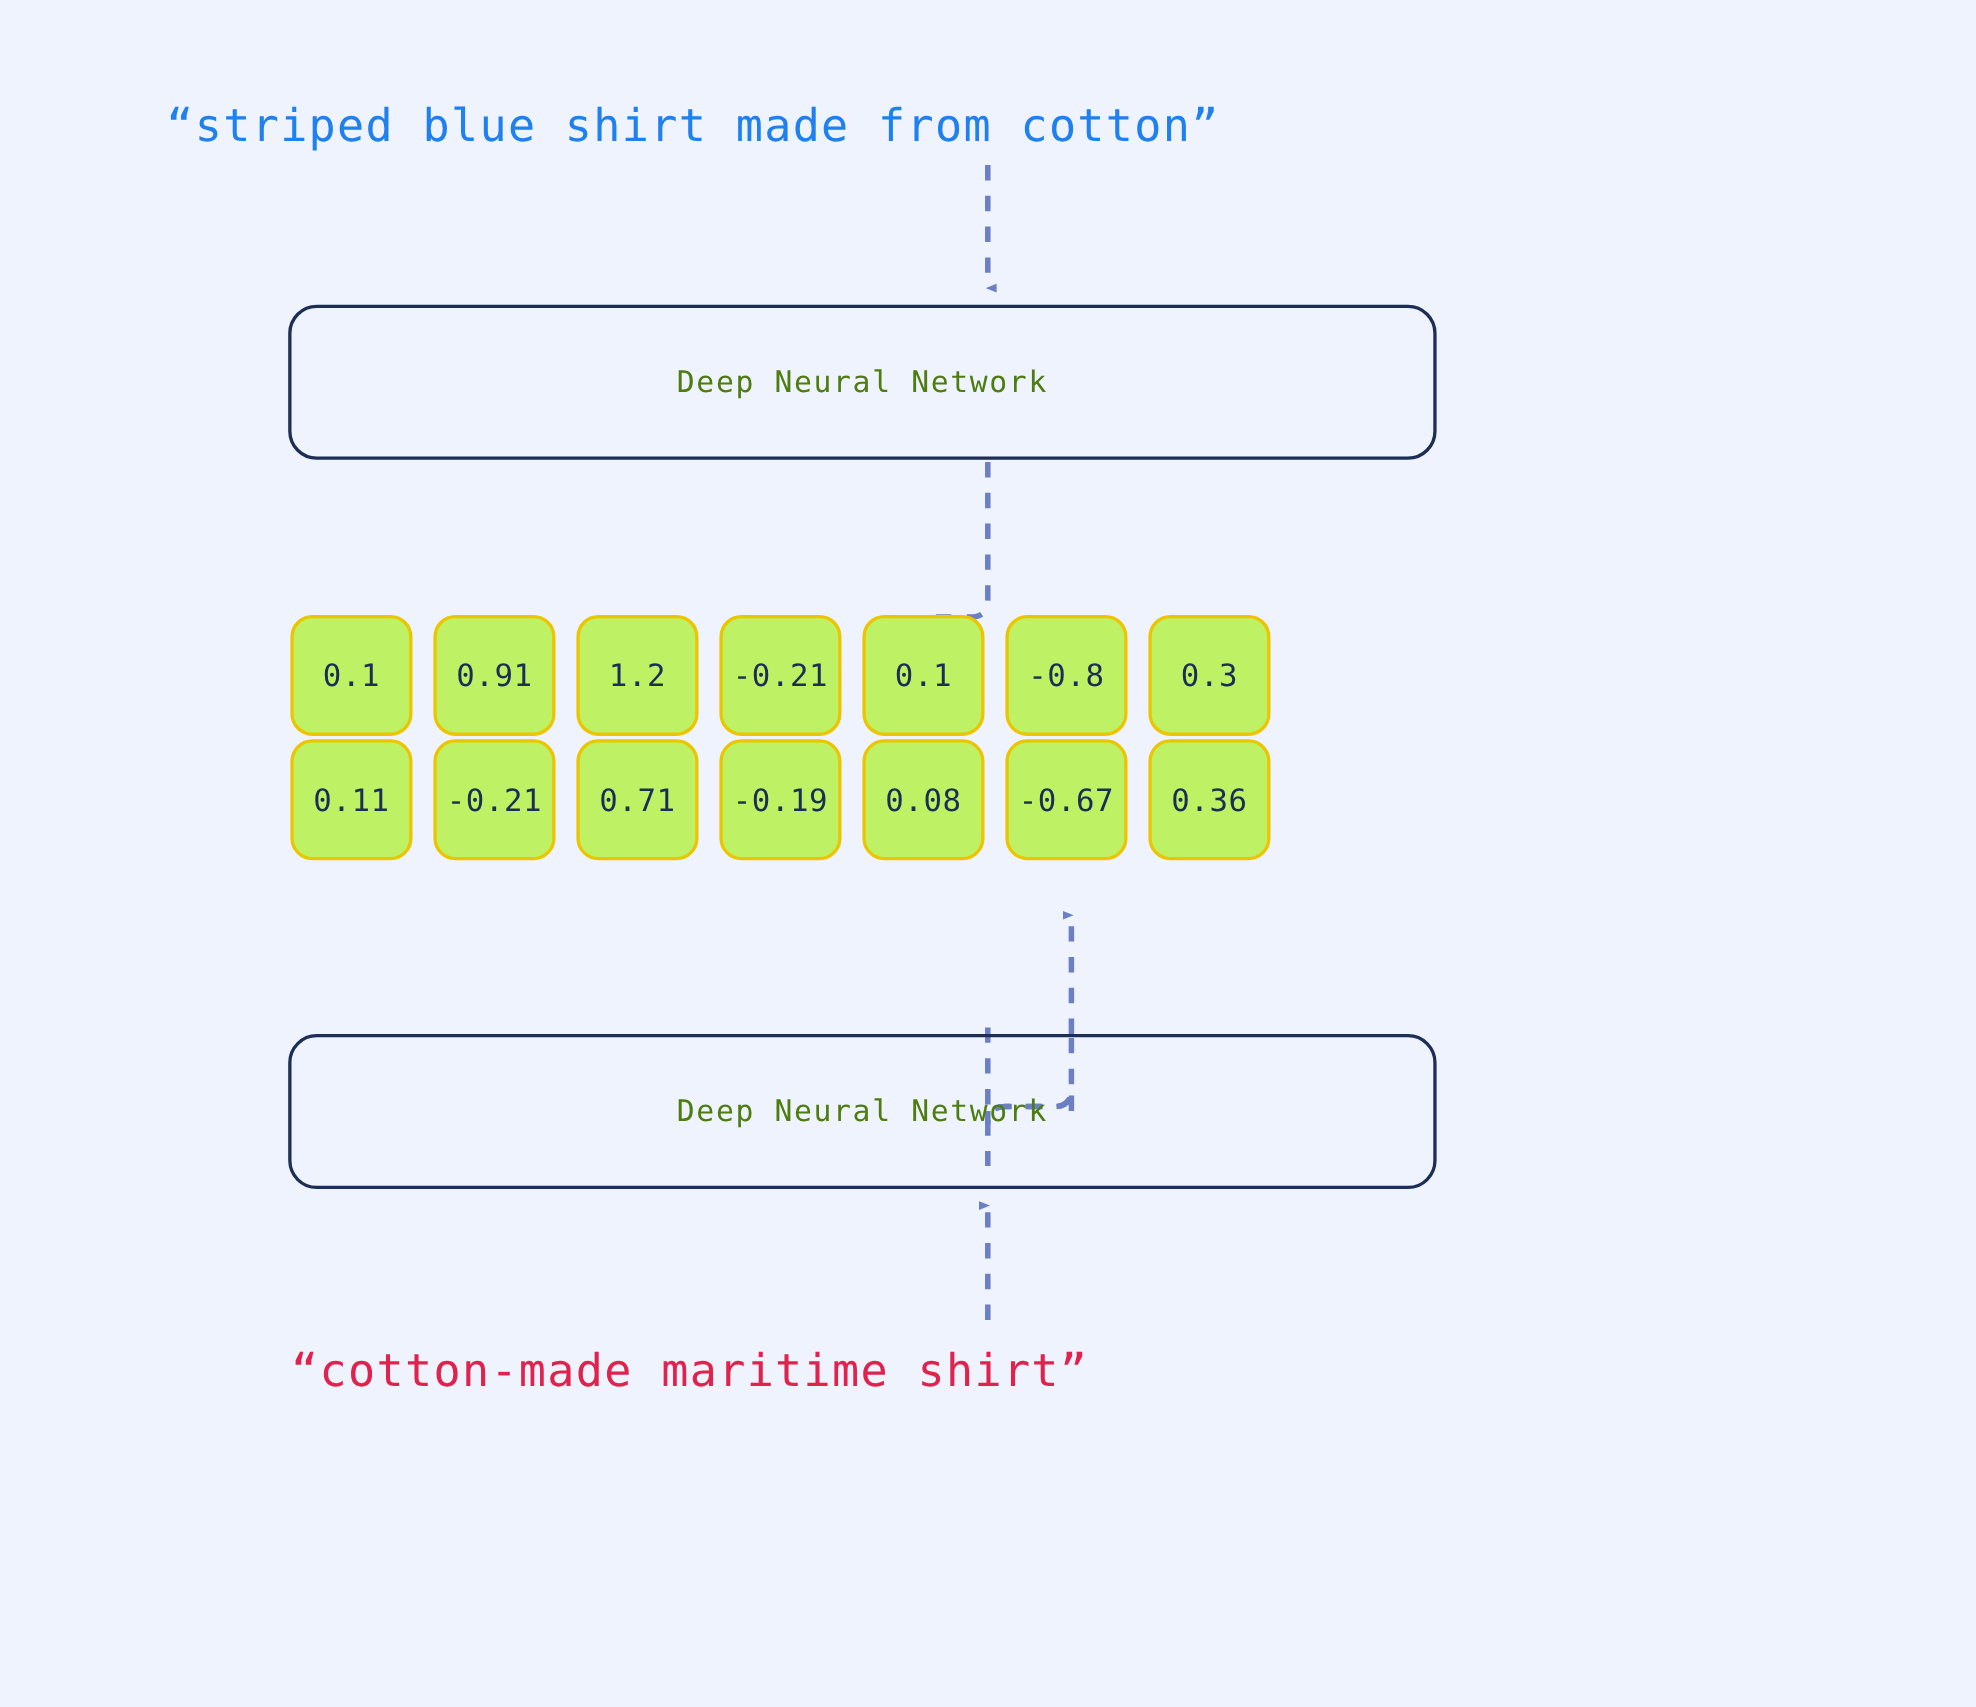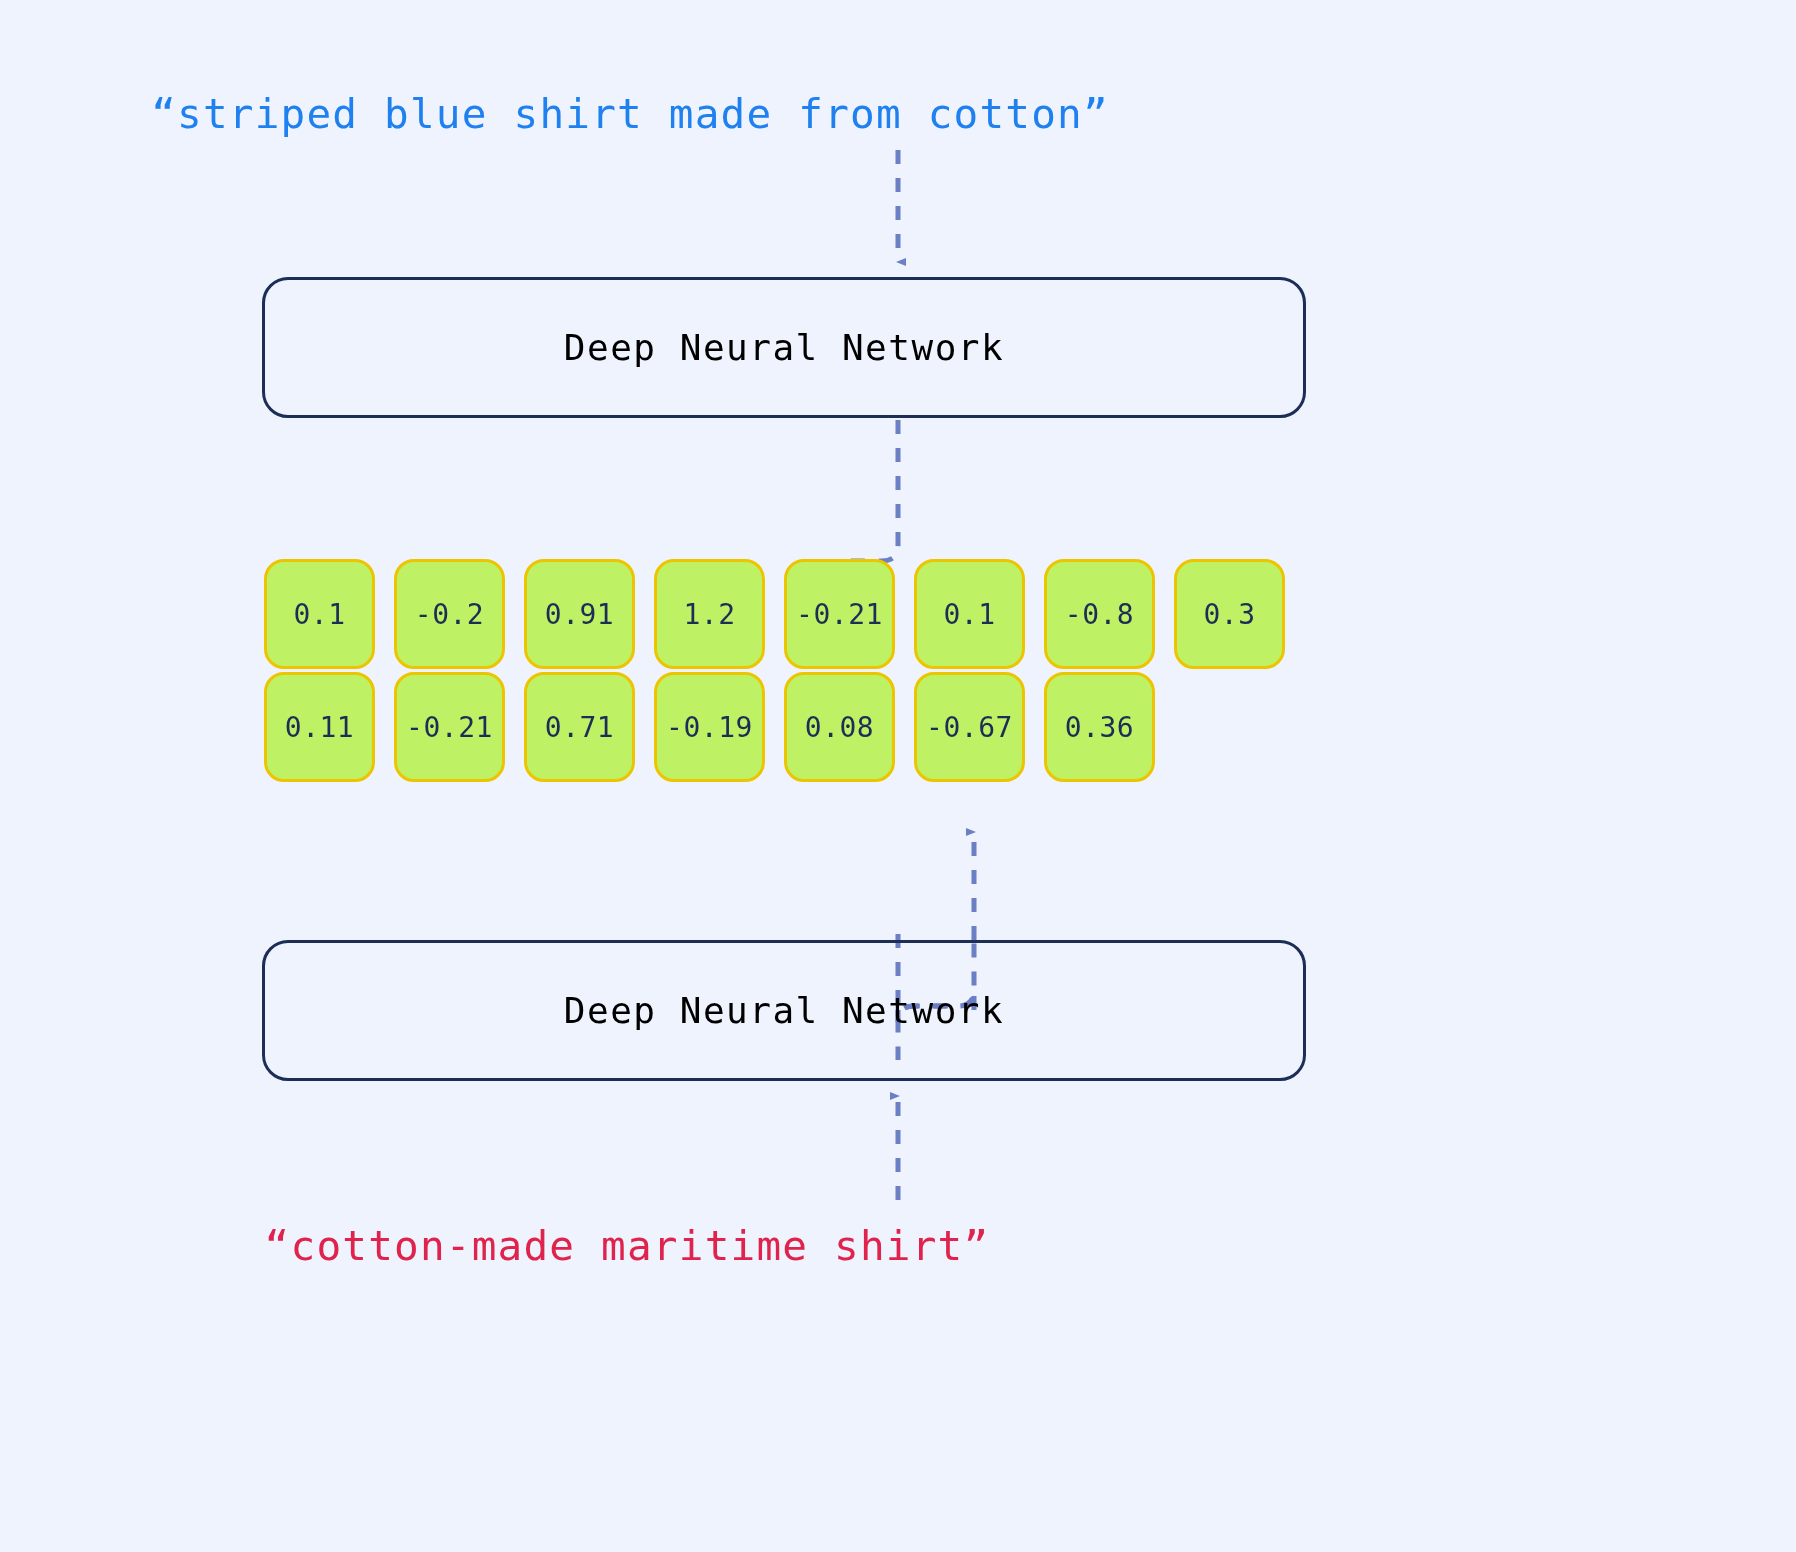--- a/index.html
+++ b/index.html
@@ -52,22 +52,22 @@
     box-sizing: border-box;
     border: 3px solid #1c2e55;
     border-radius: 26px;
     background: transparent;
     display: flex;
     align-items: center;
     justify-content: center;
   }
   .dnn-label {
     font-family: "DejaVu Sans Mono", monospace;
-    font-size: 36px;
-    color: #000000;
+    font-size: 27px;
+    color: #4d7c0f;
     letter-spacing: 1.5px;
     white-space: nowrap;
   }
   #dnn-top {
     left: 262px;
     top: 277px;
     width: 1044px;
     height: 141px;
   }
   #dnn-bottom {
@@ -154,23 +154,20 @@
 
   <div class="dnn-box" id="dnn-top">
     <span class="dnn-label">Deep Neural Network</span>
   </div>
 
   <div class="vector-row" id="vector-row-1">
     <div class="vector-cell">
       <span class="vector-value">0.1</span>
     </div>
     <div class="vector-cell">
-      <span class="vector-value">-0.2</span>
-    </div>
-    <div class="vector-cell">
       <span class="vector-value">0.91</span>
     </div>
     <div class="vector-cell">
       <span class="vector-value">1.2</span>
     </div>
     <div class="vector-cell">
       <span class="vector-value">-0.21</span>
     </div>
     <div class="vector-cell">
       <span class="vector-value">0.1</span>

